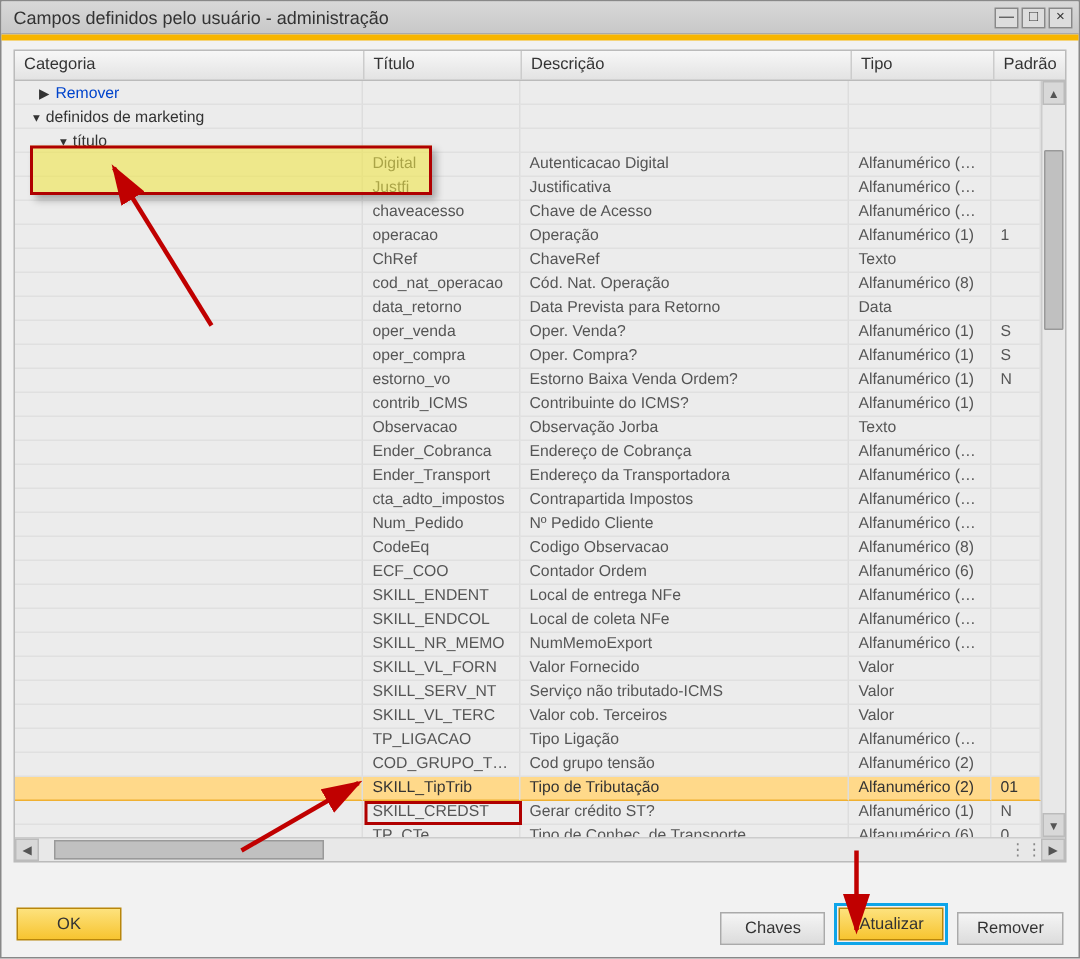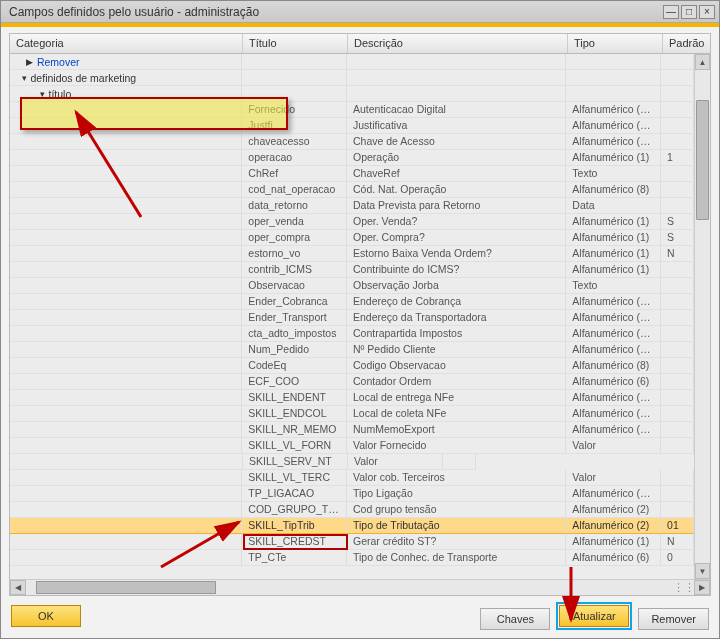--- a/index.html
+++ b/index.html
@@ -3,21 +3,21 @@
 <meta charset="utf-8">
 <style>
   * { box-sizing: border-box; margin: 0; padding: 0; }
   body { font-family: Tahoma, Arial, sans-serif; font-size: 11px; background: #fff; }
   .window { position: relative; width: 720px; height: 639px; border: 1px solid #888; background: #f2f2f2; }
   .titlebar { height: 22px; background: linear-gradient(#d8d8d8,#c8c8c8); display: flex; align-items: center; justify-content: space-between; padding: 0 4px; border-bottom: 1px solid #aaa; }
   .titlebar .title { font-size: 12px; color: #333; padding-left: 4px; }
   .titlebar .controls { display: flex; gap: 2px; }
   .titlebar .ctrl { width: 16px; height: 14px; border: 1px solid #888; background: #ddd; display:flex; align-items:center; justify-content:center; font-size:10px; color:#333; cursor:pointer; }
   .orange-strip { height: 4px; background: #f7b500; }
-  .body-area { position: relative; padding: 6px 8px 8px 8px; height: calc(100% - 26px); display:flex; flex-direction:column; }
+  .body-area { position: relative; padding: 6px 8px 8px 8px; height: calc(100% - 26px); display:flex; flex-direction:column;gap:21px; }
   .grid-wrap { flex: 1 1 auto; border: 1px solid #bbb; background: #ececec; position: relative; overflow: hidden; display:flex; flex-direction:column;}
   .grid-header { display:flex; height: 20px; background: linear-gradient(#f7f7f7,#e3e3e3); border-bottom:1px solid #bbb; font-size:11px; color:#333; }
   .gh-cell { border-right:1px solid #ccc; padding:3px 6px; }
   .grid-body { flex:1; position:relative; overflow:hidden; }
   .rows { position:absolute; left:0; top:0; right:16px; bottom:16px; overflow:hidden; }
   .row { display:flex; height: 16px; font-size: 10.5px; color:#555; }
   .cell { border-right:1px solid #ddd; border-bottom:1px solid #e0e0e0; padding:1px 6px; overflow:hidden; white-space:nowrap; text-overflow:ellipsis; }
   .c-cat { width: 233px; }
   .c-tit { width: 105px; }
   .c-desc { width: 220px; }
@@ -104,21 +104,21 @@
                 </div>
             </div>
             <div class="cell c-tit"></div>
               <div class="cell c-desc"></div>
               <div class="cell c-tipo"></div>
               <div class="cell c-pad"></div>
           </div>
 
         <div class="row">
               <div class="cell c-cat"></div>
-              <div class="cell c-tit">Fornecido</div>
+              <div class="cell c-tit">Digital</div>
               <div class="cell c-desc">Autenticacao Digital</div>
               <div class="cell c-tipo">Alfanumérico (40)</div>
               <div class="cell c-pad"></div>
             </div>
             <div class="row">
               <div class="cell c-cat"></div>
               <div class="cell c-tit">Justfi</div>
               <div class="cell c-desc">Justificativa</div>
               <div class="cell c-tipo">Alfanumérico (254)</div>
               <div class="cell c-pad"></div>
@@ -259,20 +259,21 @@
             <div class="row">
               <div class="cell c-cat"></div>
               <div class="cell c-tit">SKILL_VL_FORN</div>
               <div class="cell c-desc">Valor Fornecido</div>
               <div class="cell c-tipo">Valor</div>
               <div class="cell c-pad"></div>
             </div>
             <div class="row">
               <div class="cell c-cat"></div>
               <div class="cell c-tit">SKILL_SERV_NT</div>
+              <div class="cell c-desc">Serviço não tributado-ICMS</div>
               <div class="cell c-tipo">Valor</div>
               <div class="cell c-pad"></div>
             </div>
             <div class="row">
               <div class="cell c-cat"></div>
               <div class="cell c-tit">SKILL_VL_TERC</div>
               <div class="cell c-desc">Valor cob. Terceiros</div>
               <div class="cell c-tipo">Valor</div>
               <div class="cell c-pad"></div>
             </div>

